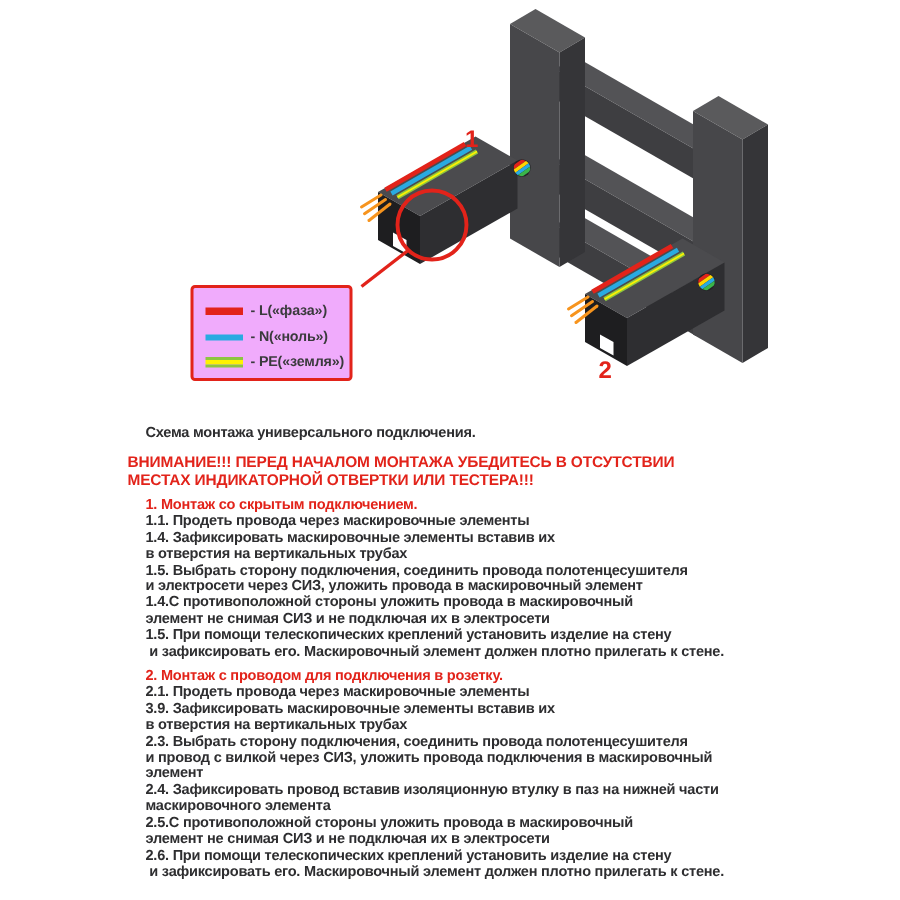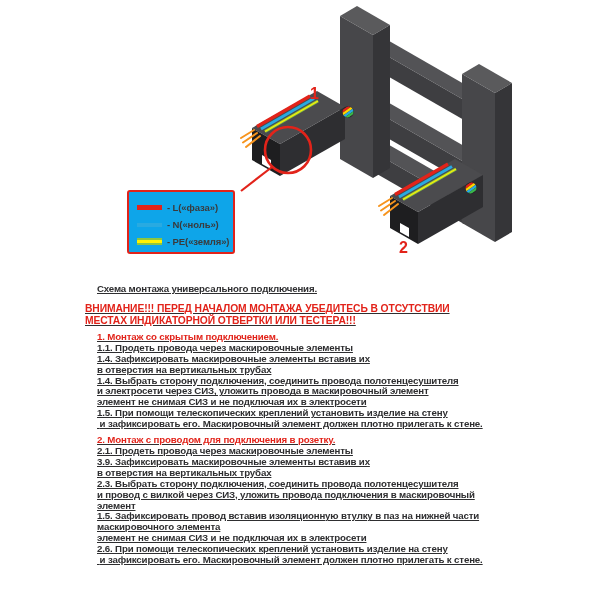--- a/index.html
+++ b/index.html
@@ -14,38 +14,38 @@
   .pt-label {
     position:absolute; color:#e2231a; font-weight:bold; font-size:16px;
     line-height:16px;
   }
   .pt-1 { left:310px; top:86px; }
   .pt-2 { left:399px; top:240px; }
 
   
   .legend {
     position:absolute; left:127px; top:190px; width:108px; height:64px;
-    border:2.5px solid #e2231a; border-radius:3px; background:#0ea5e9;
+    border:2.5px solid #e2231a; border-radius:3px; background:#f0abfc;
     box-sizing:border-box; padding:7px 0 0 8px;
   }
   .legend-row { display:flex; align-items:center; height:17px; }
   .swatch { width:25px; margin-right:5px; flex:0 0 auto; }
   .swatch-phase   { height:5px; background:#e2231a; }
   .swatch-neutral { height:4px; background:#29aae1; }
   .swatch-earth   { height:7px; display:flex; flex-direction:column; }
   .swatch-earth span { display:block; width:100%; }
   .eg { height:2.4px; background:#8dc63f; }
   .ey { height:2.2px; background:#fff200; }
   .legend-label { font-size:9.5px; font-weight:bold; color:#3a3a3c; white-space:nowrap; letter-spacing:-0.1px; }
 
   
   .doc {
     position:absolute; left:97px; top:284px; width:446px;
     font-size:9.7px; line-height:10.9px; font-weight:bold;
-    color:#2e2e30; letter-spacing:-0.15px;text-decoration:underline;
+    color:#2e2e30; letter-spacing:-0.15px;
   }
   .doc-line { white-space:pre-wrap; }
   .warning {
     width:424px; margin:8px 0 5px -12px; text-align:left;
     color:#e2231a; font-size:10.3px; line-height:12px; letter-spacing:-0.1px;
   }
   .section-title { color:#e2231a; }
 </style>
 </head>
 <body>
@@ -159,35 +159,37 @@
     <div class="warning">
       <div class="doc-line">ВНИМАНИЕ!!! ПЕРЕД НАЧАЛОМ МОНТАЖА УБЕДИТЕСЬ В ОТСУТСТВИИ</div>
       <div class="doc-line">МЕСТАХ ИНДИКАТОРНОЙ ОТВЕРТКИ ИЛИ ТЕСТЕРА!!!</div>
     </div>
 
     <div>
       <div class="doc-line section-title">1. Монтаж со скрытым подключением.</div>
       <div class="doc-line">1.1. Продеть провода через маскировочные элементы</div>
       <div class="doc-line">1.4. Зафиксировать маскировочные элементы вставив их</div>
       <div class="doc-line">в отверстия на вертикальных трубах</div>
-      <div class="doc-line">1.4. Выбрать сторону подключения, соединить провода полотенцесушителя</div>
+      <div class="doc-line">1.5. Выбрать сторону подключения, соединить провода полотенцесушителя</div>
       <div class="doc-line">и электросети через СИЗ, уложить провода в маскировочный элемент</div>
+      <div class="doc-line">1.4.С противоположной стороны уложить провода в маскировочный</div>
       <div class="doc-line">элемент не снимая СИЗ и не подключая их в электросети</div>
       <div class="doc-line">1.5. При помощи телескопических креплений установить изделие на стену</div>
       <div class="doc-line"> и зафиксировать его. Маскировочный элемент должен плотно прилегать к стене.</div>
     </div>
 
     <div style="margin-top:5px">
       <div class="doc-line section-title">2. Монтаж с проводом для подключения в розетку.</div>
       <div class="doc-line">2.1. Продеть провода через маскировочные элементы</div>
       <div class="doc-line">3.9. Зафиксировать маскировочные элементы вставив их</div>
       <div class="doc-line">в отверстия на вертикальных трубах</div>
       <div class="doc-line">2.3. Выбрать сторону подключения, соединить провода полотенцесушителя</div>
       <div class="doc-line">и провод с вилкой через СИЗ, уложить провода подключения в маскировочный</div>
       <div class="doc-line">элемент</div>
-      <div class="doc-line">1.5. Зафиксировать провод вставив изоляционную втулку в паз на нижней части</div>
+      <div class="doc-line">2.4. Зафиксировать провод вставив изоляционную втулку в паз на нижней части</div>
       <div class="doc-line">маскировочного элемента</div>
+      <div class="doc-line">2.5.С противоположной стороны уложить провода в маскировочный</div>
       <div class="doc-line">элемент не снимая СИЗ и не подключая их в электросети</div>
       <div class="doc-line">2.6. При помощи телескопических креплений установить изделие на стену</div>
       <div class="doc-line"> и зафиксировать его. Маскировочный элемент должен плотно прилегать к стене.</div>
     </div>
   </div>
 </div>
 
 </body></html>

